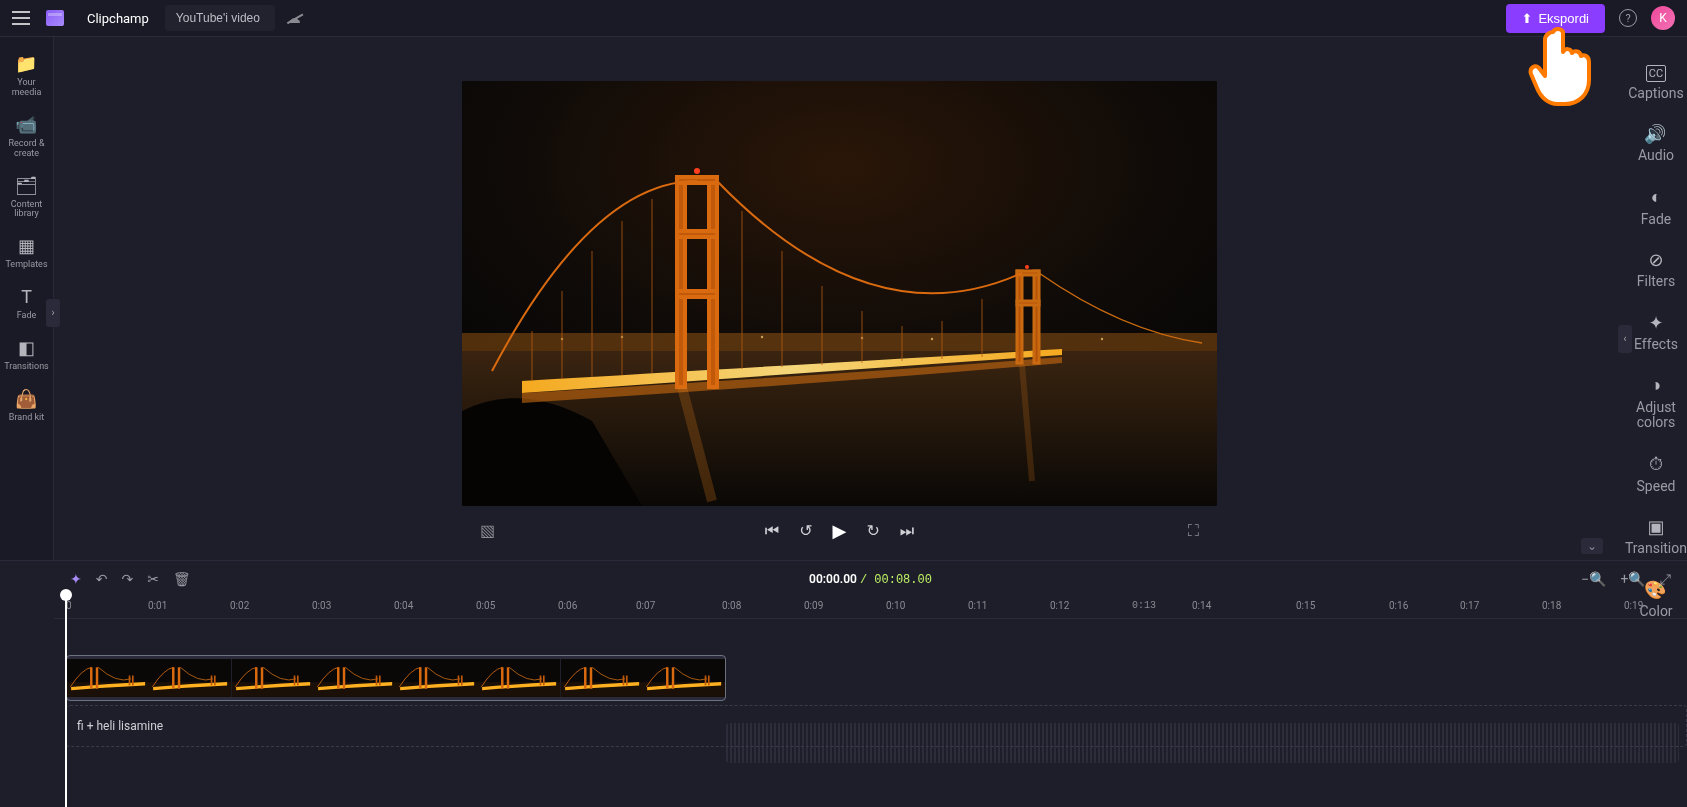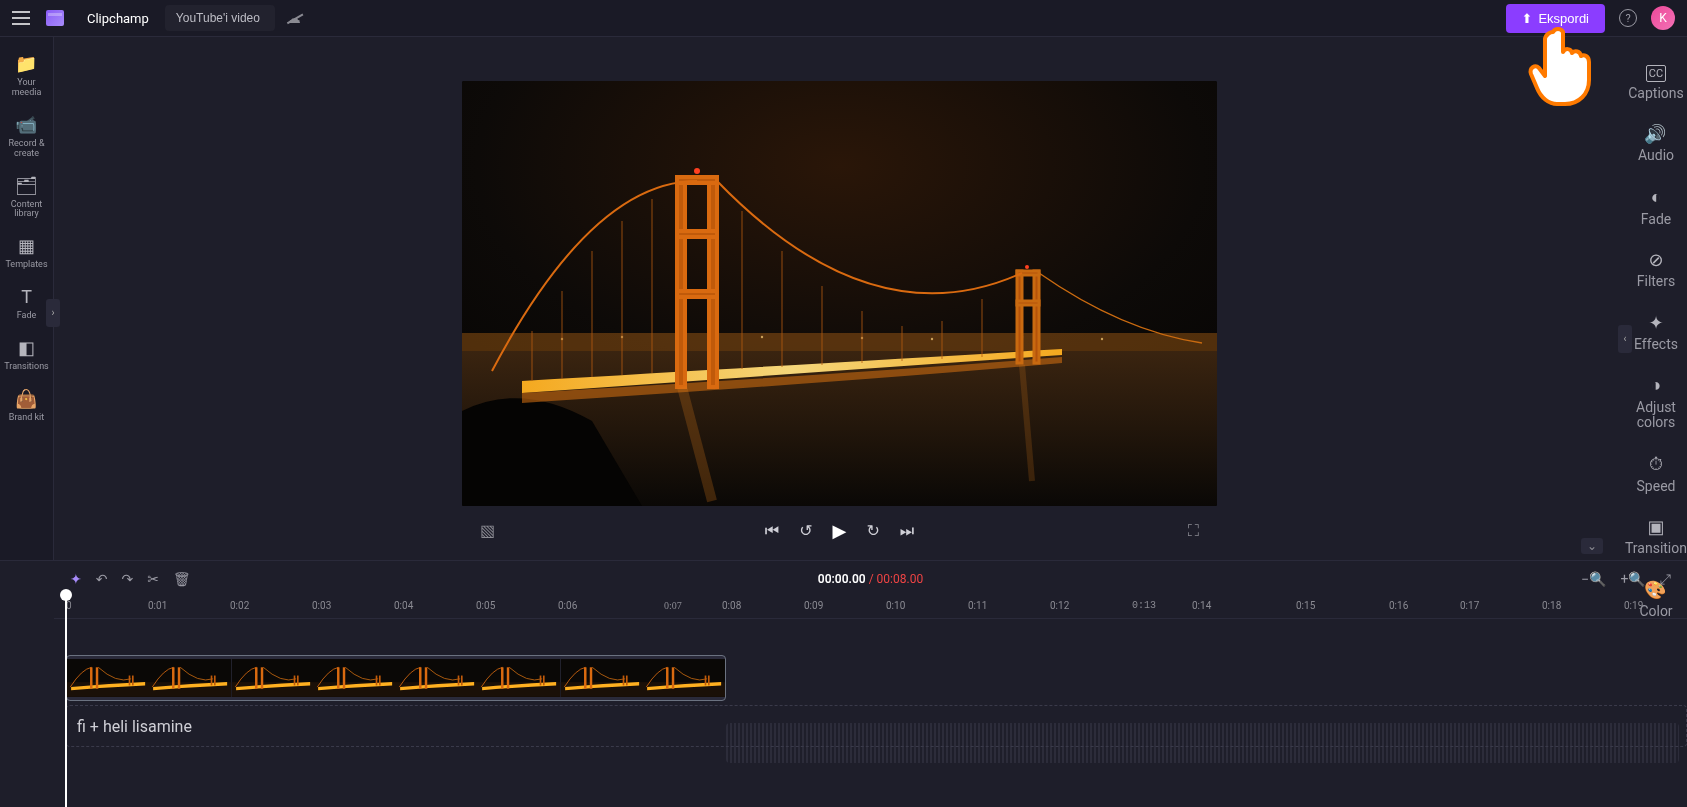--- a/index.html
+++ b/index.html
@@ -69,37 +69,37 @@
   .r-label { font-size:14px; color:#9a9aa4; text-align:center; line-height:1.1; }
   .right-collapse { position:absolute; left:-7px; top:55%; width:14px; height:28px; background:#2a2a3a; border-radius:3px; display:flex; align-items:center; justify-content:center; font-size:10px; color:#aaa; cursor:pointer; }
 
   
   .timeline-section { border-top: 1px solid #2a2a3a; background:#1e1e2a; padding-left:54px; }
   .tl-toolbar { height: 36px; display:flex; align-items:center; padding: 0 16px; gap:14px; }
   .tl-tool { color:#9a9aa4; font-size:14px; cursor:pointer; }
   .tl-tool.sparkle { color:#a78bfa; }
   .tl-time { position:absolute; left:50%; transform:translateX(-50%); font-size:12px; }
   .tl-time .cur { color:#fff; font-weight:600; }
-  .tl-time .dur { color:#ef4444; }
+  .tl-time .dur { color:#bef264;font-family:Liberation Mono, monospace; }
   .tl-toolbar-wrap { position:relative; }
   .tl-zoom-group { margin-left:auto; display:flex; gap:14px; }
 
   .ruler { height: 22px; display:flex; align-items:center; position:relative; border-bottom:1px solid #2a2a3a; }
   .tick { position:absolute; font-size:10px; color:#8a8a92; top:3px; }
   .playhead { position:absolute; left:11px; top:-2px; width:2px; height: 240px; background:#fff; z-index:5; }
   .playhead::before { content:""; position:absolute; top:-6px; left:-5px; width:12px; height:12px; background:#fff; border-radius:50%; }
 
   .tracks { position:relative; padding: 6px 0 0 12px; }
   .track-slot { height: 42px; margin-bottom: 4px; border:1px dashed #3a3a4a; border-radius:4px; display:flex; align-items:center; padding-left:10px; font-size:12px; color:#cfcfd6; }
   .video-track { height: 46px; margin-bottom:4px; display:flex; }
   .clip { width: 660px; height:46px; border:1px solid #6b7280; border-radius:4px; background:#2a2a3a; overflow:hidden; display:flex; }
   .clip-thumb { flex:1; position:relative; }
   .clip-thumb svg { width:100%; height:100%; }
   .wave-rest { position:absolute; left:672px; top:104px; right:8px; height:40px; border-radius:4px; overflow:hidden; background:repeating-linear-gradient(90deg, #3a3a4a 0, #3a3a4a 2px, transparent 2px, transparent 4px); opacity:.5; }
-  .audio-slot { height: 42px; border:1px dashed #3a3a4a; border-radius:4px; display:flex; align-items:center; padding-left:10px; font-size:16px; color:#cfcfd6;text-align:right; }
+  .audio-slot { height: 42px; border:1px dashed #3a3a4a; border-radius:4px; display:flex; align-items:center; padding-left:10px; font-size:12px; color:#cfcfd6;text-align:right; }
 
   
   .hand-cursor {
     position: absolute; top: 26px; left: 1525px; width: 72px; height: 82px;
     z-index: 100; pointer-events:none;
   }
 
   svg { display:block; }
 </style>
 </head>
@@ -313,21 +313,21 @@
 
   <div class="ruler" id="ruler">
     <div class="playhead"></div>
   <span class="tick" style="left: 12px;">0</span>
       <span class="tick" style="left: 94px;">0:01</span>
       <span class="tick" style="left: 176px;">0:02</span>
       <span class="tick" style="left: 258px;">0:03</span>
       <span class="tick" style="left: 340px;">0:04</span>
       <span class="tick" style="left: 422px;">0:05</span>
       <span class="tick" style="left: 504px;">0:06</span>
-      <span class="tick" style="left: 610px; font-family: Liberation Serif, serif;">0:07</span>
+      <span class="tick" style="left: 582px;">0:07</span>
       <span class="tick" style="left: 668px;">0:08</span>
       <span class="tick" style="left: 750px;">0:09</span>
       <span class="tick" style="left: 832px;">0:10</span>
       <span class="tick" style="left: 914px;">0:11</span>
       <span class="tick" style="left: 996px;">0:12</span>
       <span class="tick" style="left: 1078px; font-family: Liberation Mono, monospace;">0:13</span>
       <span class="tick" style="left: 1120px; padding-left: 18px;">0:14</span>
       <span class="tick" style="left: 1242px;">0:15</span>
       <span class="tick" style="left: 1324px; padding-left: 11px;">0:16</span>
       <span class="tick" style="left: 1406px;">0:17</span>

